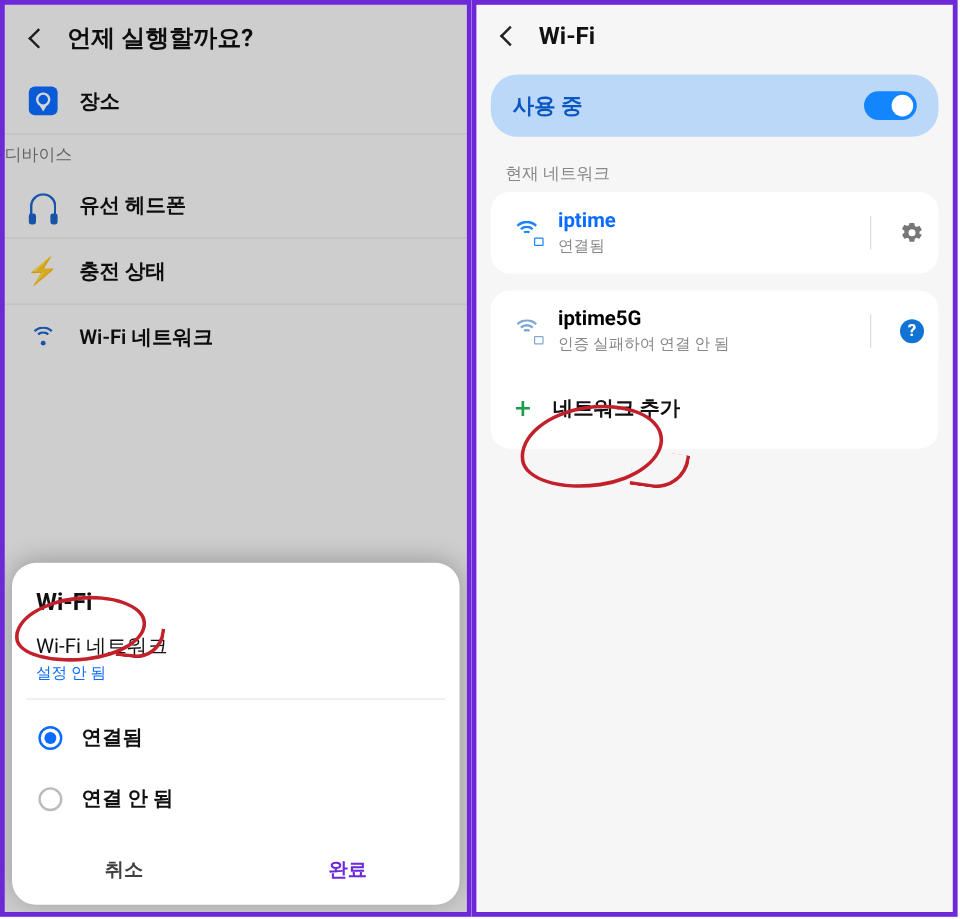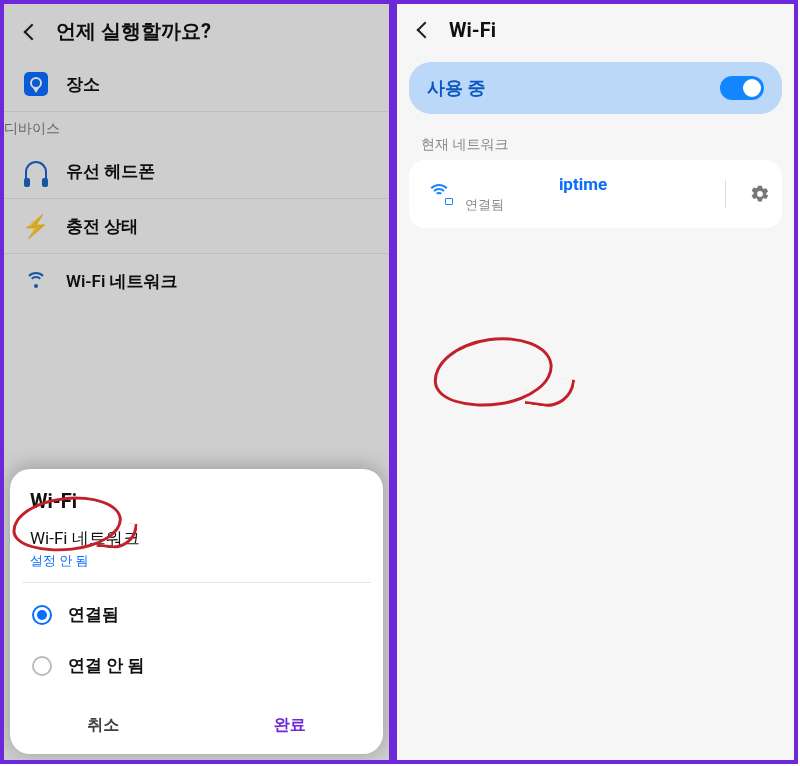--- a/index.html
+++ b/index.html
@@ -175,21 +175,21 @@
     .wifi-card { background:#fff; border-radius:16px; margin: 0 12px 14px 12px; padding: 2px 0;}
     .wifi-icon-sm { position:relative; width:24px; height:20px;}
     .wifi-icon-sm .arc{position:absolute;border:2px solid #7fa8d6;border-bottom:none;border-left-color:transparent;border-right-color:transparent;border-radius:50%;}
     .wifi-icon-sm .arc.active{border-color:#1a84ff;border-left-color:transparent;border-right-color:transparent;}
     .wifi-icon-sm .a1{width:24px;height:24px;top:0;left:0;}
     .wifi-icon-sm .a2{width:16px;height:16px;top:4px;left:4px;}
     .wifi-icon-sm .a3{width:8px;height:8px;top:8px;left:8px;}
     .wifi-icon-sm .lock{position:absolute;right:-2px;bottom:-1px;width:8px;height:7px;border:1.3px solid #7fa8d6;border-radius:1px;}
     .wifi-icon-sm .lock.active{border-color:#1a84ff;}
     .wifi-text { flex:1; }
-    .wifi-ssid { font-size:17px; font-weight:700;text-align:center; }
+    .wifi-ssid { font-size:17px; font-weight:700; }
     .wifi-ssid.active { color:#0a6cff;}
     .wifi-sub { font-size:13px; color:#888; margin-top:2px;}
     .row-divider { width:1px;height:28px;background:#ddd; margin: 0 10px;}
     .gear-icon { width:20px;height:20px;color:#777; }
     .help-badge { width:20px;height:20px;border-radius:50%;background:#1173d4;color:#fff;font-weight:800;display:flex;align-items:center;justify-content:center;font-size:14px;}
     .add-row {
       display:flex; align-items:center; gap:18px; padding: 18px 18px 18px 20px;
     }
     .plus-icon { color:#1a9e4b; font-size:24px; font-weight:400;}
     .add-label { font-size:17px; font-weight:700; color:#111;}
@@ -293,13 +293,33 @@
       </span>
       <span class="row-divider"></span>
       <svg class="gear-icon" viewBox="0 0 24 24" fill="#777">
           <path d="M19.4 13a7.5 7.5 0 0 0 .1-1 7.5 7.5 0 0 0-.1-1l2.1-1.6a.5.5 0 0 0 .1-.7l-2-3.4a.5.5 0 0 0-.6-.2l-2.5 1a7.3 7.3 0 0 0-1.7-1l-.4-2.6a.5.5 0 0 0-.5-.4h-4a.5.5 0 0 0-.5.4L9 4.1a7.3 7.3 0 0 0-1.7 1l-2.5-1a.5.5 0 0 0-.6.2l-2 3.4a.5.5 0 0 0 .1.7L4.4 10a7.5 7.5 0 0 0 0 2l-2.1 1.6a.5.5 0 0 0-.1.7l2 3.4a.5.5 0 0 0 .6.2l2.5-1a7.3 7.3 0 0 0 1.7 1l.4 2.6a.5.5 0 0 0 .5.4h4a.5.5 0 0 0 .5-.4l.4-2.6a7.3 7.3 0 0 0 1.7-1l2.5 1a.5.5 0 0 0 .6-.2l2-3.4a.5.5 0 0 0-.1-.7zM12 15.5A3.5 3.5 0 1 1 15.5 12 3.5 3.5 0 0 1 12 15.5z"></path>
         </svg>
     </div>
     <div class="hand-circle right"></div>
   </div>
 
 
+  <div class="wifi-card">
+    <div class="wifi-row" style="margin:0;">
+      <span class="wifi-icon-sm">
+        <span class="arc a1"></span>
+          <span class="arc a2"></span>
+          <span class="arc a3"></span>
+        <span class="lock"></span>
+      </span>
+      <span class="wifi-text">
+        <div class="wifi-ssid">iptime5G</div>
+        <div class="wifi-sub">인증 실패하여 연결 안 됨</div>
+      </span>
+      <span class="row-divider"></span>
+      <span class="help-badge">?</span>
+    </div>
+    <div class="add-row">
+      <span class="plus-icon">+</span>
+      <span class="add-label">네트워크 추가</span>
+    </div>
+  </div>
 </div>
 
 </body></html>

